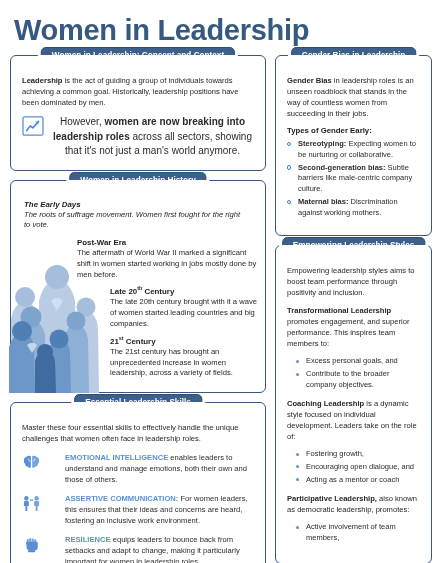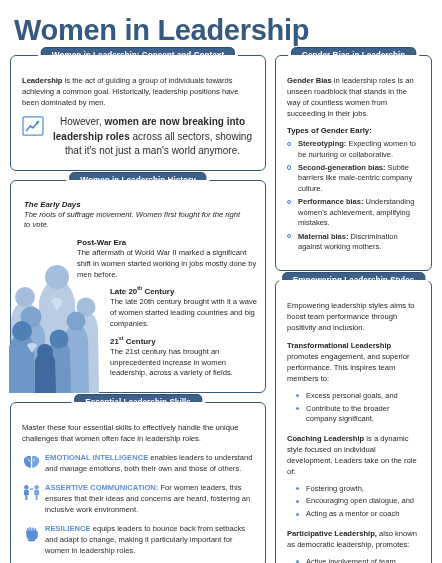--- a/index.html
+++ b/index.html
@@ -130,21 +130,21 @@
   }
   .hist-1 { margin-left: 2px; width: 218px; font-style: italic; }
   .hist-2 { margin-left: 55px; width: 180px; }
   .hist-3 { margin-left: 88px; width: 148px; }
   .hist-4 { margin-left: 88px; width: 132px; }
   sup { font-size: 0.68em; vertical-align: super; line-height: 0; }
 
   
   .skill-row {
     display: flex;
-    gap: 4px;
+    gap: 24px;
     align-items: flex-start;
     margin-top: 8px;
   }
   .skill-icon { flex: none; width: 19px; height: 19px; margin-top: 1px; }
   .skill-txt { flex: 1; font-size: 7.6px; line-height: 1.45; }
   .skill-name { color: #5b8fd4; font-weight: bold; }
 
   
   .sub-title {
     font-size: 7.8px;
@@ -363,37 +363,36 @@
 
         <p class="body">
           <span class="b">Gender Bias</span><span> in leadership roles is an unseen roadblock that stands in the way of countless women from succeeding in their jobs.</span>
         </p>
 
         <p class="sub-title">Types of Gender Early:</p>
 
         <ul class="ring-list">
           <li><span class="b">Stereotyping:</span><span> Expecting women to be nurturing or collaborative.</span></li>
           <li><span class="b">Second-generation bias:</span><span> Subtle barriers like male-centric company culture.</span></li>
-          <li><span class="b">Performance bias:</span><span> Understanding women's achievement, amplifying mistakes.</span></li>
           <li><span class="b">Maternal bias:</span><span> Discrimination against working mothers.</span></li>
         </ul>
       </div>
 
       <div class="card has-header">
         <div class="card-header">Empowering Leadership Styles</div>
 
         <p class="body">Empowering leadership styles aims to boost team performance through positivity and inclusion.</p>
 
         <div class="style-block">
           <p class="body">
             <span class="b">Transformational Leadership</span><span> promotes engagement, and superior performance. This inspires team members to:</span>
           </p>
           <ul class="dot-list">
             <li>Excess personal goals, and</li>
-            <li>Contribute to the broader company significant.</li>
+            <li>Contribute to the broader company objectives.</li>
           </ul>
         </div>
 
         <div class="style-block">
           <p class="body">
             <span class="b">Coaching Leadership</span><span> is a dynamic style focused on individual development. Leaders take on the role of:</span>
           </p>
           <ul class="dot-list">
             <li>Fostering growth,</li>
             <li>Encouraging open dialogue, and</li>

